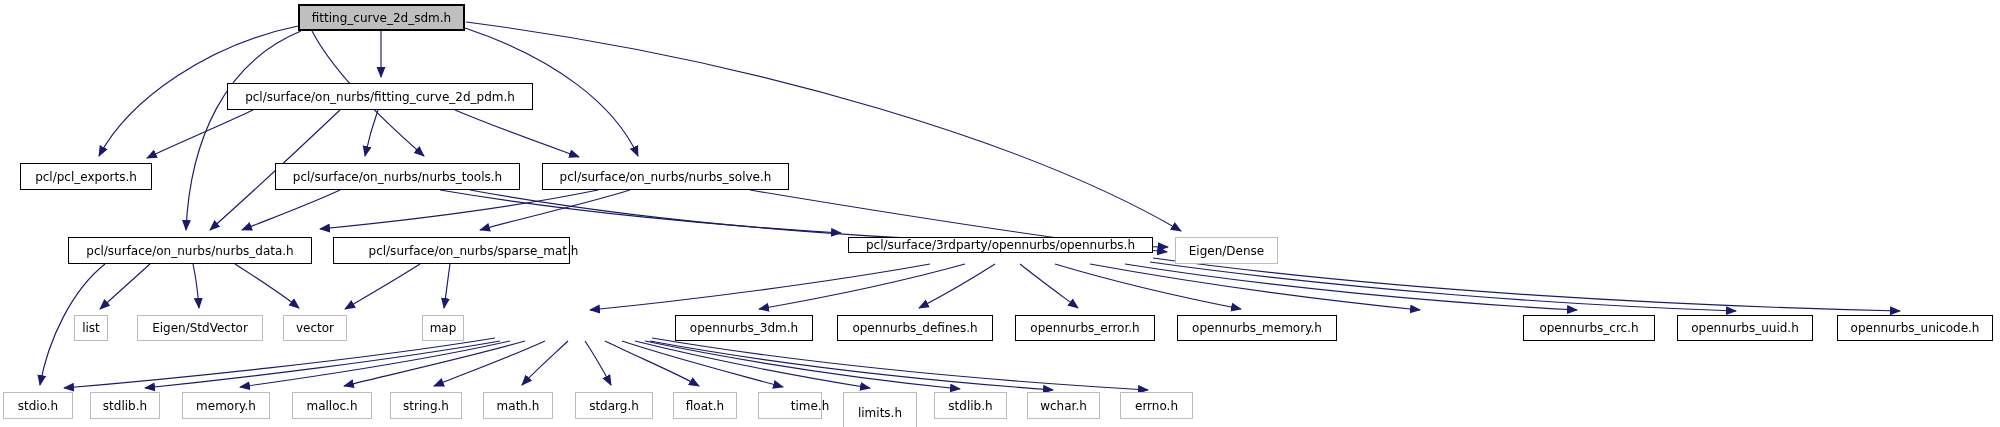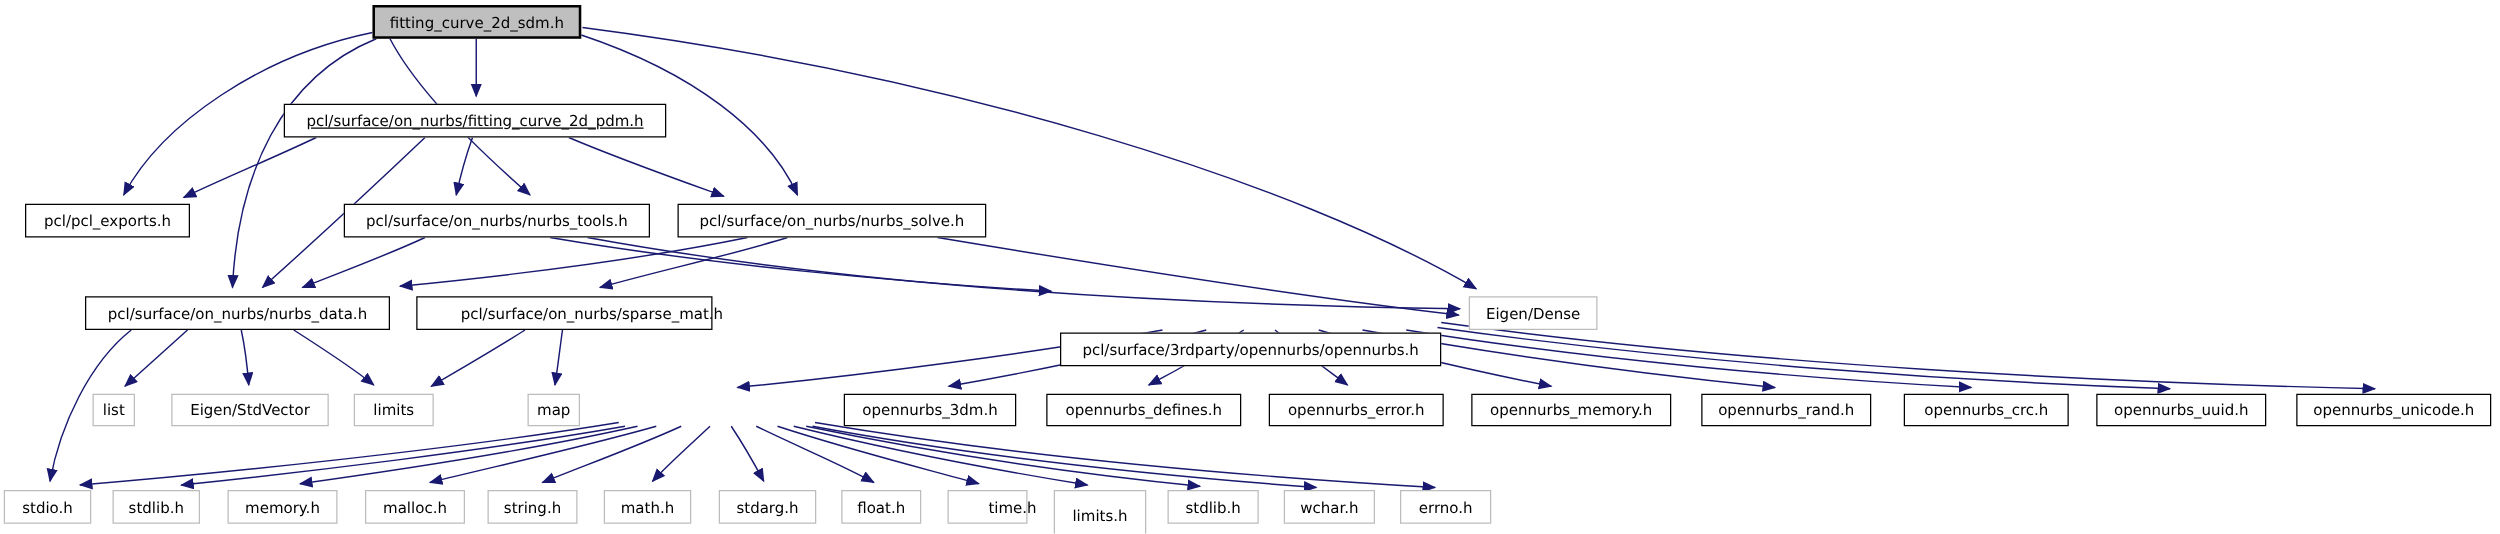--- a/index.html
+++ b/index.html
@@ -86,37 +86,36 @@
       <path d="M585,341 C595,356 604,372 611,385" class="edge" marker-end="url(#arrow)"></path>
       <path d="M605,341 C640,358 676,373 699,386" class="edge" marker-end="url(#arrow)"></path>
       <path d="M622,341 C680,360 740,375 783,387" class="edge" marker-end="url(#arrow)"></path>
       <path d="M635,341 C720,362 802,377 870,388" class="edge" marker-end="url(#arrow)"></path>
       <path d="M645,341 C760,365 862,379 960,389" class="edge" marker-end="url(#arrow)"></path>
       <path d="M650,341 C790,367 932,381 1053,390" class="edge" marker-end="url(#arrow)"></path>
       <path d="M652,338 C830,368 1012,382 1148,390" class="edge" marker-end="url(#arrow)"></path>
     </svg>
 
 <div class="node root" style="left: 298px; top: 4px; width: 167px; height: 27px;">fitting_curve_2d_sdm.h</div>
-    <div class="node internal" style="left: 227px; top: 83px; width: 306px; height: 27px; text-decoration: underline;">pcl/surface/on_nurbs/fitting_curve_2d_pdm.h</div>
+    <div class="node internal" style="left: 227px; top: 83px; width: 306px; height: 27px;">pcl/surface/on_nurbs/fitting_curve_2d_pdm.h</div>
     <div class="node internal" style="left: 20px; top: 163px; width: 132px; height: 27px;">pcl/pcl_exports.h</div>
     <div class="node internal" style="left: 275px; top: 163px; width: 245px; height: 27px;">pcl/surface/on_nurbs/nurbs_tools.h</div>
     <div class="node internal" style="left: 68px; top: 237px; width: 244px; height: 27px;">pcl/surface/on_nurbs/nurbs_data.h</div>
     <div class="node internal" style="left: 542px; top: 163px; width: 247px; height: 27px;">pcl/surface/on_nurbs/nurbs_solve.h</div>
     <div class="node internal" style="left: 333px; top: 237px; width: 237px; height: 27px; padding-left: 44px;">pcl/surface/on_nurbs/sparse_mat.h</div>
-    <div class="node internal" style="left: 848px; top: 237px; width: 305px; height: 27px; margin-top: 29px;">pcl/surface/3rdparty/opennurbs/opennurbs.h</div>
+    <div class="node internal" style="left: 848px; top: 237px; width: 305px; height: 16px;">pcl/surface/3rdparty/opennurbs/opennurbs.h</div>
     <div class="node external" style="left: 1175px; top: 237px; width: 103px; height: 27px;">Eigen/Dense</div>
     <div class="node external" style="left: 74px; top: 315px; width: 34px; height: 26px;">list</div>
     <div class="node external" style="left: 137px; top: 315px; width: 126px; height: 26px;">Eigen/StdVector</div>
-    <div class="node external" style="left: 283px; top: 315px; width: 64px; height: 26px;">limits</div>
+    <div class="node external" style="left: 283px; top: 315px; width: 64px; height: 26px;">vector</div>
     <div class="node external" style="left: 422px; top: 315px; width: 42px; height: 26px;">map</div>
     <div class="node internal" style="left: 675px; top: 315px; width: 138px; height: 26px;">opennurbs_3dm.h</div>
     <div class="node internal" style="left: 837px; top: 315px; width: 156px; height: 26px;">opennurbs_defines.h</div>
     <div class="node internal" style="left: 1015px; top: 315px; width: 140px; height: 26px;">opennurbs_error.h</div>
     <div class="node internal" style="left: 1177px; top: 315px; width: 160px; height: 26px;">opennurbs_memory.h</div>
-    <div class="node internal" style="left: 1361px; top: 315px; width: 136px; height: 26px;">opennurbs_rand.h</div>
     <div class="node internal" style="left: 1523px; top: 315px; width: 132px; height: 26px;">opennurbs_crc.h</div>
     <div class="node internal" style="left: 1677px; top: 315px; width: 136px; height: 26px;">opennurbs_uuid.h</div>
     <div class="node internal" style="left: 1837px; top: 315px; width: 156px; height: 26px;">opennurbs_unicode.h</div>
     <div class="node external" style="left: 3px; top: 392px; width: 70px; height: 27px;">stdio.h</div>
     <div class="node external" style="left: 90px; top: 392px; width: 70px; height: 27px;">stdlib.h</div>
     <div class="node external" style="left: 182px; top: 392px; width: 88px; height: 27px;">memory.h</div>
     <div class="node external" style="left: 292px; top: 392px; width: 80px; height: 27px;">malloc.h</div>
     <div class="node external" style="left: 390px; top: 392px; width: 72px; height: 27px;">string.h</div>
     <div class="node external" style="left: 483px; top: 392px; width: 70px; height: 27px;">math.h</div>
     <div class="node external" style="left: 575px; top: 392px; width: 78px; height: 27px;">stdarg.h</div>

